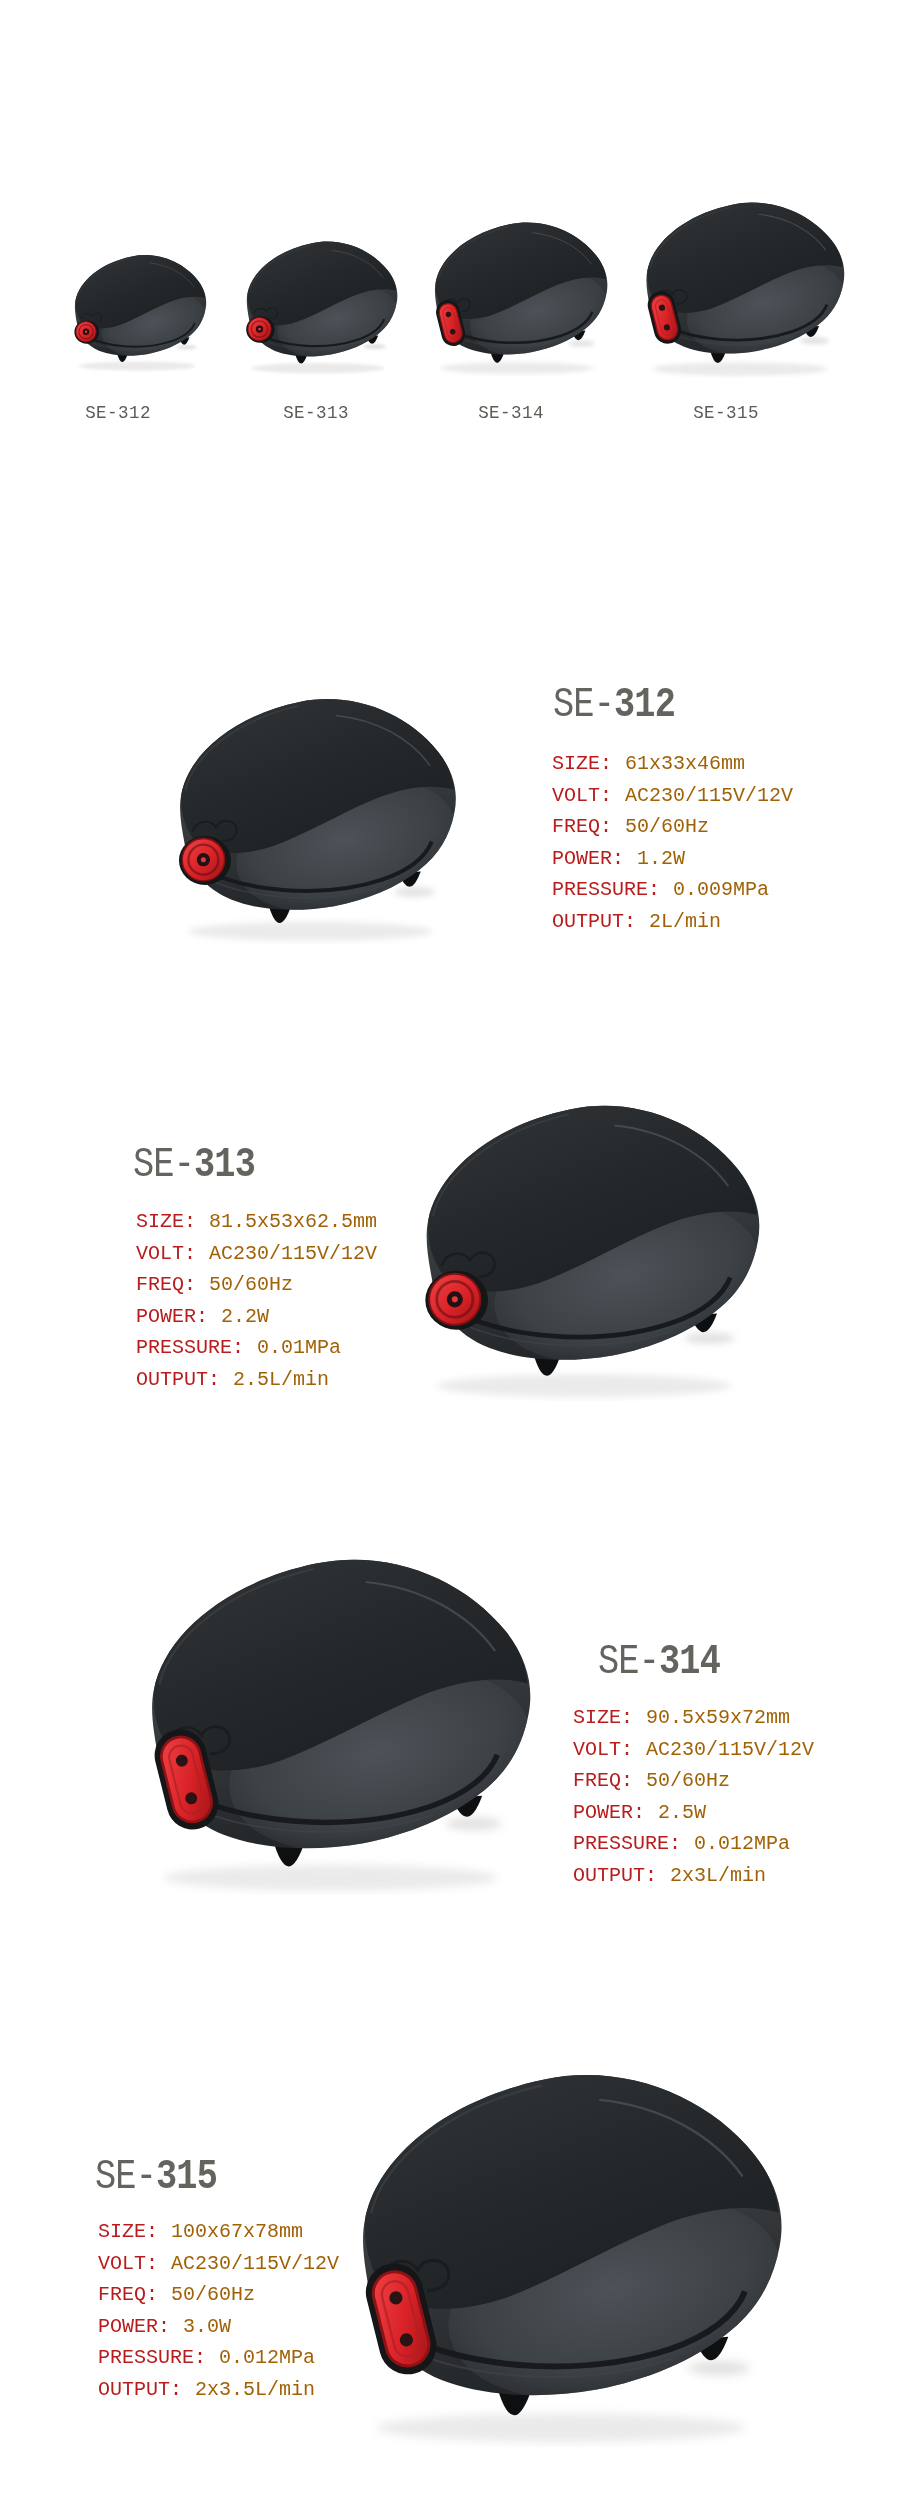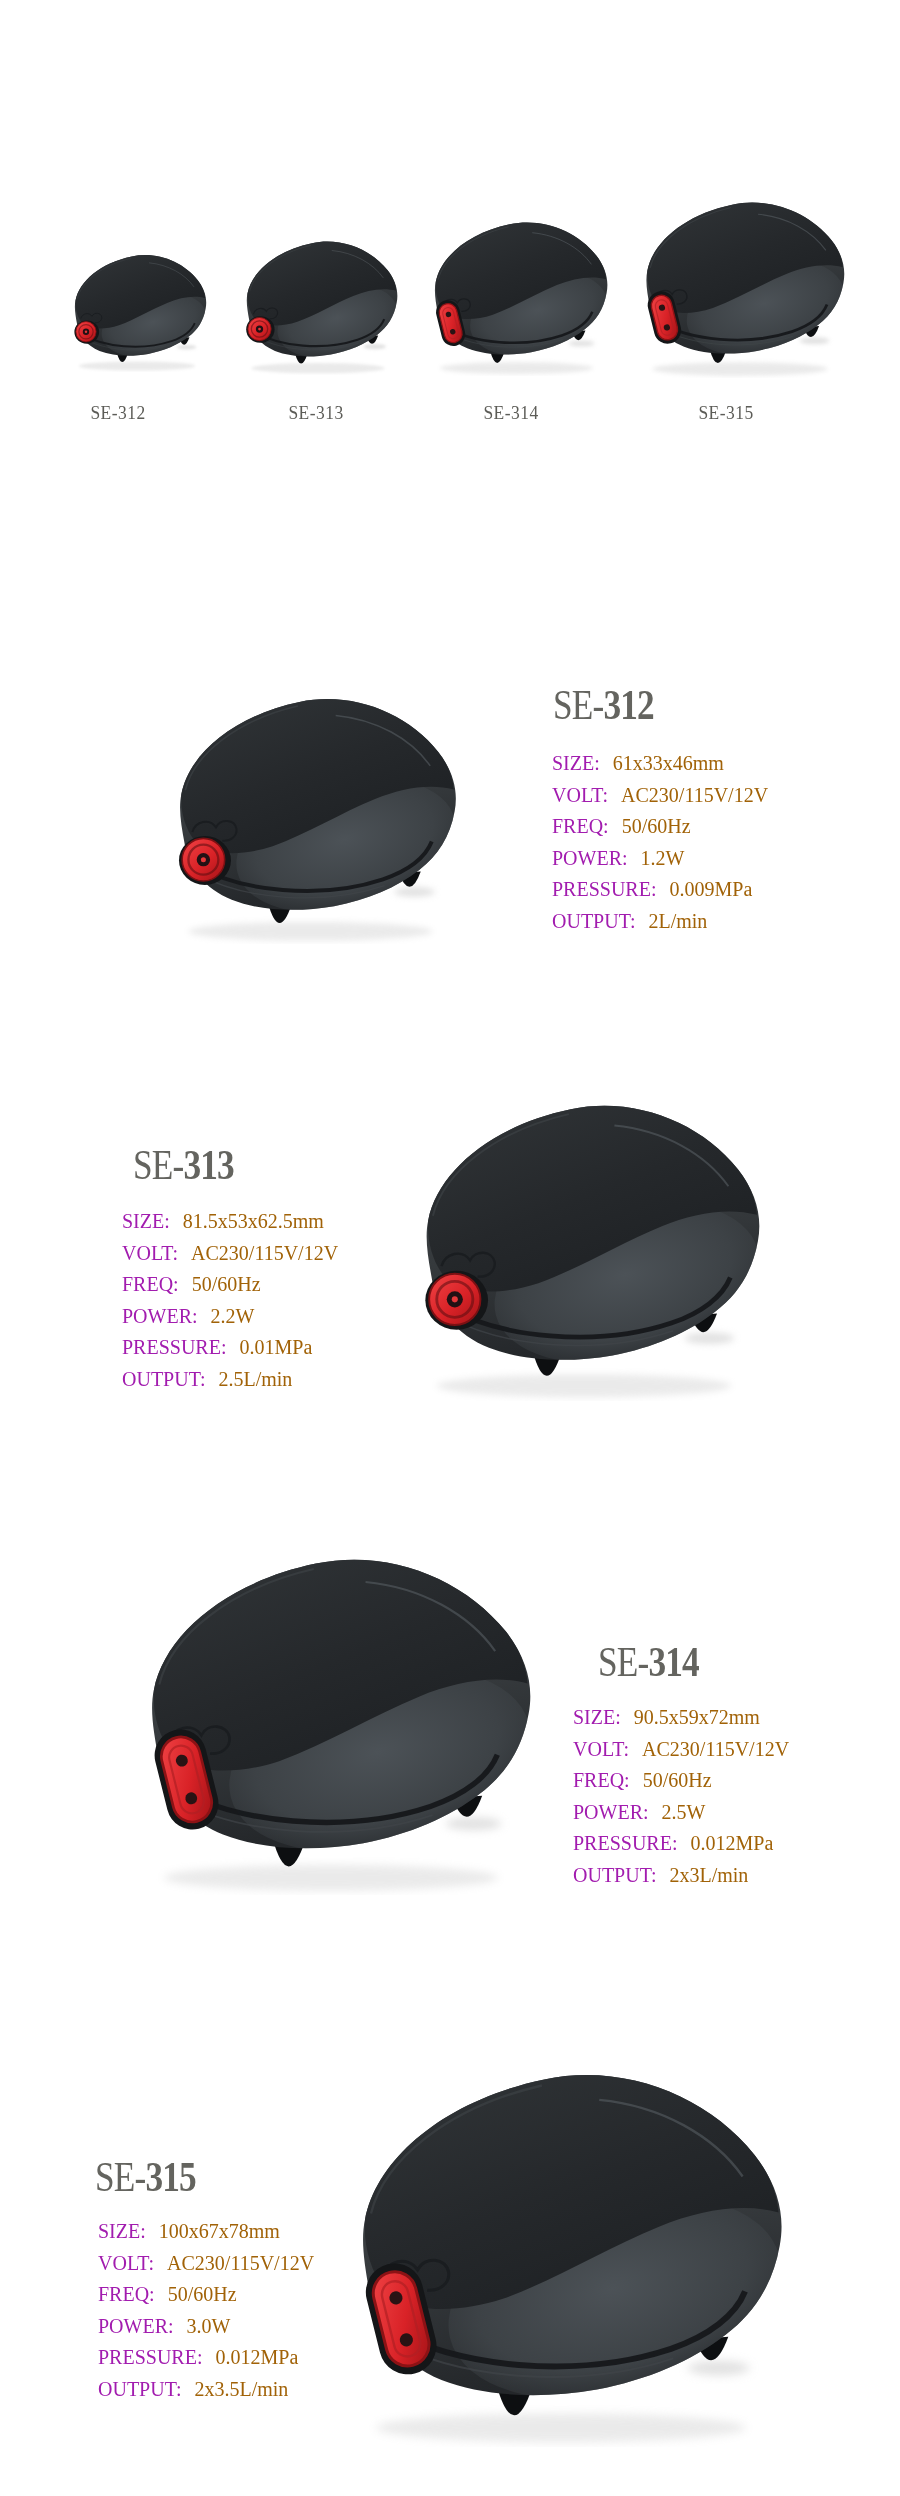--- a/index.html
+++ b/index.html
@@ -1,34 +1,34 @@
 <!DOCTYPE html>
 <html><head>
 <meta charset="utf-8">
 <style>
   html,body{margin:0;padding:0;background:#ffffff;}
   #page{
     position:relative;width:900px;height:2496px;background:#ffffff;overflow:hidden;
-    font-family:Liberation Serif, serif;
+    font-family:Liberation Mono, monospace;
   }
   .pump-svg{position:absolute;display:block;}
   .row-label{
     position:absolute;width:140px;text-align:center;
     font-size:19px;color:#5c5c57;letter-spacing:0.5px;
     transform:scaleX(0.92);transform-origin:center top;white-space:nowrap;
   }
   .model-title{
     position:absolute;font-size:42px;line-height:1.1;color:#64645f;
     letter-spacing:-1px;transform:scaleX(0.84);transform-origin:0 0;white-space:nowrap;
   }
   .model-title .prefix{font-weight:400;}
   .model-title .num{font-weight:700;}
   .specs{position:absolute;}
   .spec-row{line-height:31.5px;height:31.5px;white-space:nowrap;}
-  .spec-label{font-size:20px;color:#a21caf;}
+  .spec-label{font-size:20px;color:#b91c1c;}
   .spec-value{font-size:20px;color:#a16207;margin-left:13px;}
 </style>
 </head>
 <body>
 
 <svg width="0" height="0" style="position:absolute" aria-hidden="true">
   <defs>
     <linearGradient id="gLid" x1="0" y1="0" x2="0.7" y2="1">
       <stop offset="0" stop-color="#313538"></stop>
       <stop offset="0.55" stop-color="#25282b"></stop>
@@ -130,21 +130,21 @@
     <div class="spec-row"><span class="spec-label">VOLT:</span><span class="spec-value">AC230/115V/12V</span></div>
     <div class="spec-row"><span class="spec-label">FREQ:</span><span class="spec-value">50/60Hz</span></div>
     <div class="spec-row"><span class="spec-label">POWER:</span><span class="spec-value">1.2W</span></div>
     <div class="spec-row"><span class="spec-label">PRESSURE:</span><span class="spec-value">0.009MPa</span></div>
     <div class="spec-row"><span class="spec-label">OUTPUT:</span><span class="spec-value">2L/min</span></div>
   </div>
 
   <div class="model-title" style="left:133px;top:1142px">
     <span class="prefix">SE-</span><span class="num">313</span>
   </div>
-  <div class="specs" style="left:122px;top:1206px">
+  <div class="specs" style="left:136px;top:1206px">
     <div class="spec-row"><span class="spec-label">SIZE:</span><span class="spec-value">81.5x53x62.5mm</span></div>
     <div class="spec-row"><span class="spec-label">VOLT:</span><span class="spec-value">AC230/115V/12V</span></div>
     <div class="spec-row"><span class="spec-label">FREQ:</span><span class="spec-value">50/60Hz</span></div>
     <div class="spec-row"><span class="spec-label">POWER:</span><span class="spec-value">2.2W</span></div>
     <div class="spec-row"><span class="spec-label">PRESSURE:</span><span class="spec-value">0.01MPa</span></div>
     <div class="spec-row"><span class="spec-label">OUTPUT:</span><span class="spec-value">2.5L/min</span></div>
   </div>
   <svg class="pump-svg" style="left:394px;top:1078px;width:380px;height:323px" viewBox="0 0 400 340" preserveAspectRatio="none">
       <use href="#pump-round"></use>
     </svg>

